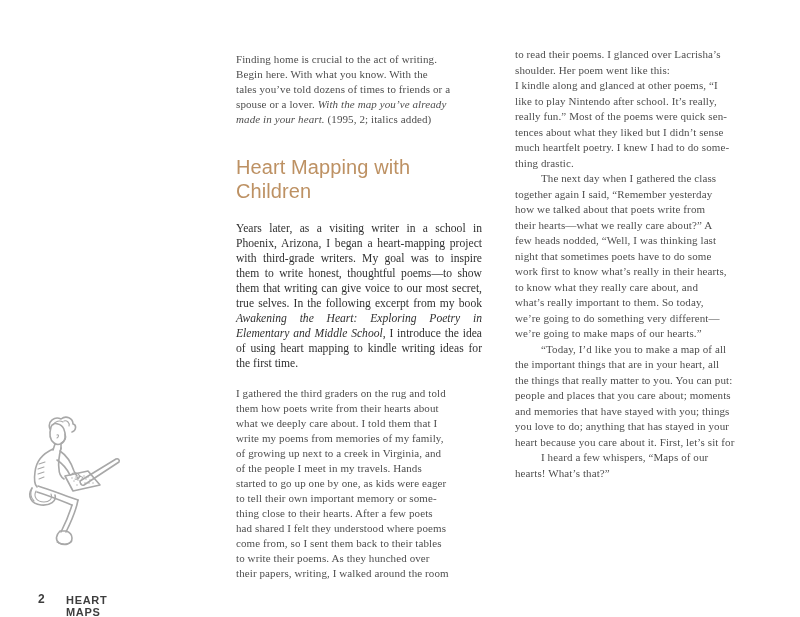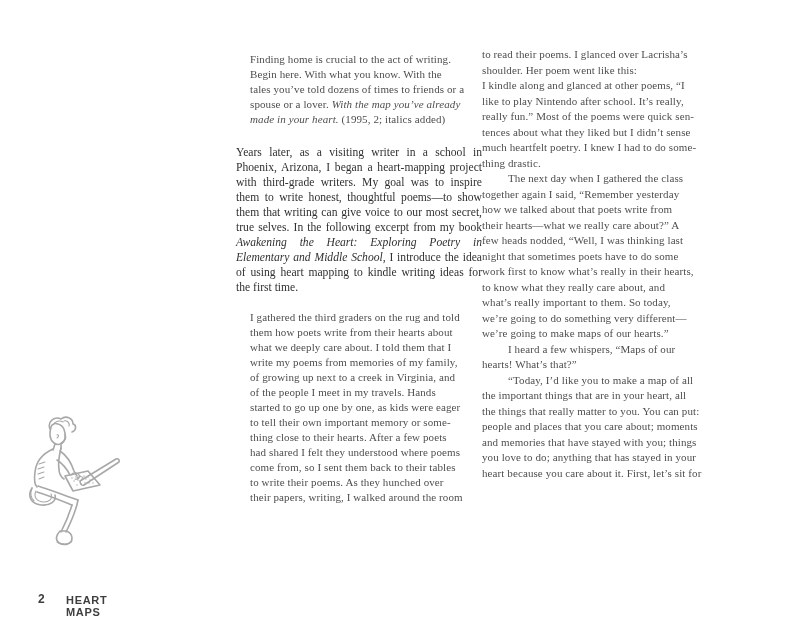--- a/index.html
+++ b/index.html
@@ -4,32 +4,32 @@
 <style>
   html,body{margin:0;padding:0;background:#ffffff;}
   body{width:800px;height:617px;position:relative;overflow:hidden;
        font-family:"Liberation Serif",serif;color:#303030;}
   .page{position:absolute;inset:0;background:#ffffff;}
 
   
   .col-left{position:absolute;left:236px;top:52px;width:246px;}
   .excerpt{white-space:pre;font-size:11px;line-height:15px;color:var(--excerpt,#4e4e4e);
            letter-spacing:0.1px;}
-  .col-left .excerpt{margin-left:14px;}
+  .col-left .excerpt{}
   .lead-quote{margin-bottom:0;}
   .ital{font-style:italic;}
   h1.section{font-family:"Liberation Sans",sans-serif;font-weight:400;
              font-size:20px;line-height:24px;color:var(--accent,#bd9163);
              margin:28px 0 0 0;letter-spacing:0.1px;}
   .intro{margin-top:18px;font-size:11.6px;line-height:15px;text-align:justify;
          color:var(--body,#303030);}
   .excerpt-2{margin-top:15px;}
 
   
-  .col-right{position:absolute;left:482px;top:47px;width:252px;}
+  .col-right{position:absolute;left:515px;top:47px;width:252px;}
   .col-right .excerpt{margin-left:0;line-height:15.5px;}
   .poem{white-space:pre;font-style:italic;font-size:11px;line-height:15.5px;
         color:var(--excerpt,#4e4e4e);margin:12px 0 5px 26px;}
   .indent{text-indent:26px;}
 
   
   .footer{position:absolute;left:38px;top:592px;font-family:"Liberation Sans",sans-serif;
           color:#3e3e3e;}
   .pagenum{position:absolute;left:0;top:0;font-size:12px;font-weight:700;}
   .runtitle{position:absolute;left:28px;top:2px;font-size:11px;font-weight:700;
@@ -44,20 +44,21 @@
 
 <div class="page">
 
   <div class="col-left">
     <div class="excerpt lead-quote"><span>Finding home is crucial to the act of writing.
 Begin here. With what you know. With the
 tales you’ve told dozens of times to friends or a
 spouse or a lover. </span><span class="ital">With the map you’ve already
 made in your heart.</span><span> (1995, 2; italics added)</span></div>
 
+    <h1 class="section">Heart Mapping with Children</h1>
 
     <p class="intro"><span>Years later, as a visiting writer in a school in Phoenix, Arizona, I began a heart-mapping project with third-grade writers. My goal was to inspire them to write honest, thoughtful poems—to show them that writing can give voice to our most secret, true selves. In the following excerpt from my book </span><span class="ital">Awakening the Heart: Exploring Poetry in Elementary and Middle School</span><span>, I introduce the idea of using heart mapping to kindle writing ideas for the first time.</span></p>
 
     <div class="excerpt excerpt-2">I gathered the third graders on the rug and told
 them how poets write from their hearts about
 what we deeply care about. I told them that I
 write my poems from memories of my family,
 of growing up next to a creek in Virginia, and
 of the people I meet in my travels. Hands
 started to go up one by one, as kids were eager
@@ -82,29 +83,29 @@
 together again I said, “Remember yesterday
 how we talked about that poets write from
 their hearts—what we really care about?” A
 few heads nodded, “Well, I was thinking last
 night that sometimes poets have to do some
 work first to know what’s really in their hearts,
 to know what they really care about, and
 what’s really important to them. So today,
 we’re going to do something very different—
 we’re going to make maps of our hearts.”</div>
-    <div class="excerpt indent">I heard a few whispers, “Maps of our
-hearts! What’s that?”</div>
     <div class="excerpt indent">“Today, I’d like you to make a map of all
 the important things that are in your heart, all
 the things that really matter to you. You can put:
 people and places that you care about; moments
 and memories that have stayed with you; things
 you love to do; anything that has stayed in your
 heart because you care about it. First, let’s sit for</div>
+    <div class="excerpt indent">I heard a few whispers, “Maps of our
+hearts! What’s that?”</div>
   </div>
 
   <svg class="sketch" viewBox="0 0 145 160" aria-hidden="true">
     <g fill="none" stroke="currentColor" stroke-width="1.6" stroke-linecap="round" stroke-linejoin="round">
 
       <path d="M30,13 C27,5 35,0 41,3 C46,-1 53,2 53,8 C57,9 56,15 52,16"></path>
       <path d="M33,9 C35,5 40,4 43,6 M44,5 C47,4 50,7 49,10" stroke-width="1.1"></path>
 
       <path d="M31,11 C29,18 30,24 34,27 C38,30 44,28 45,22 C46,15 43,9 38,8 C35,7 32,8 31,11"></path>
       <path d="M45,18 C46,20 46,23 44,25 L41,27" stroke-width="1.1"></path>

